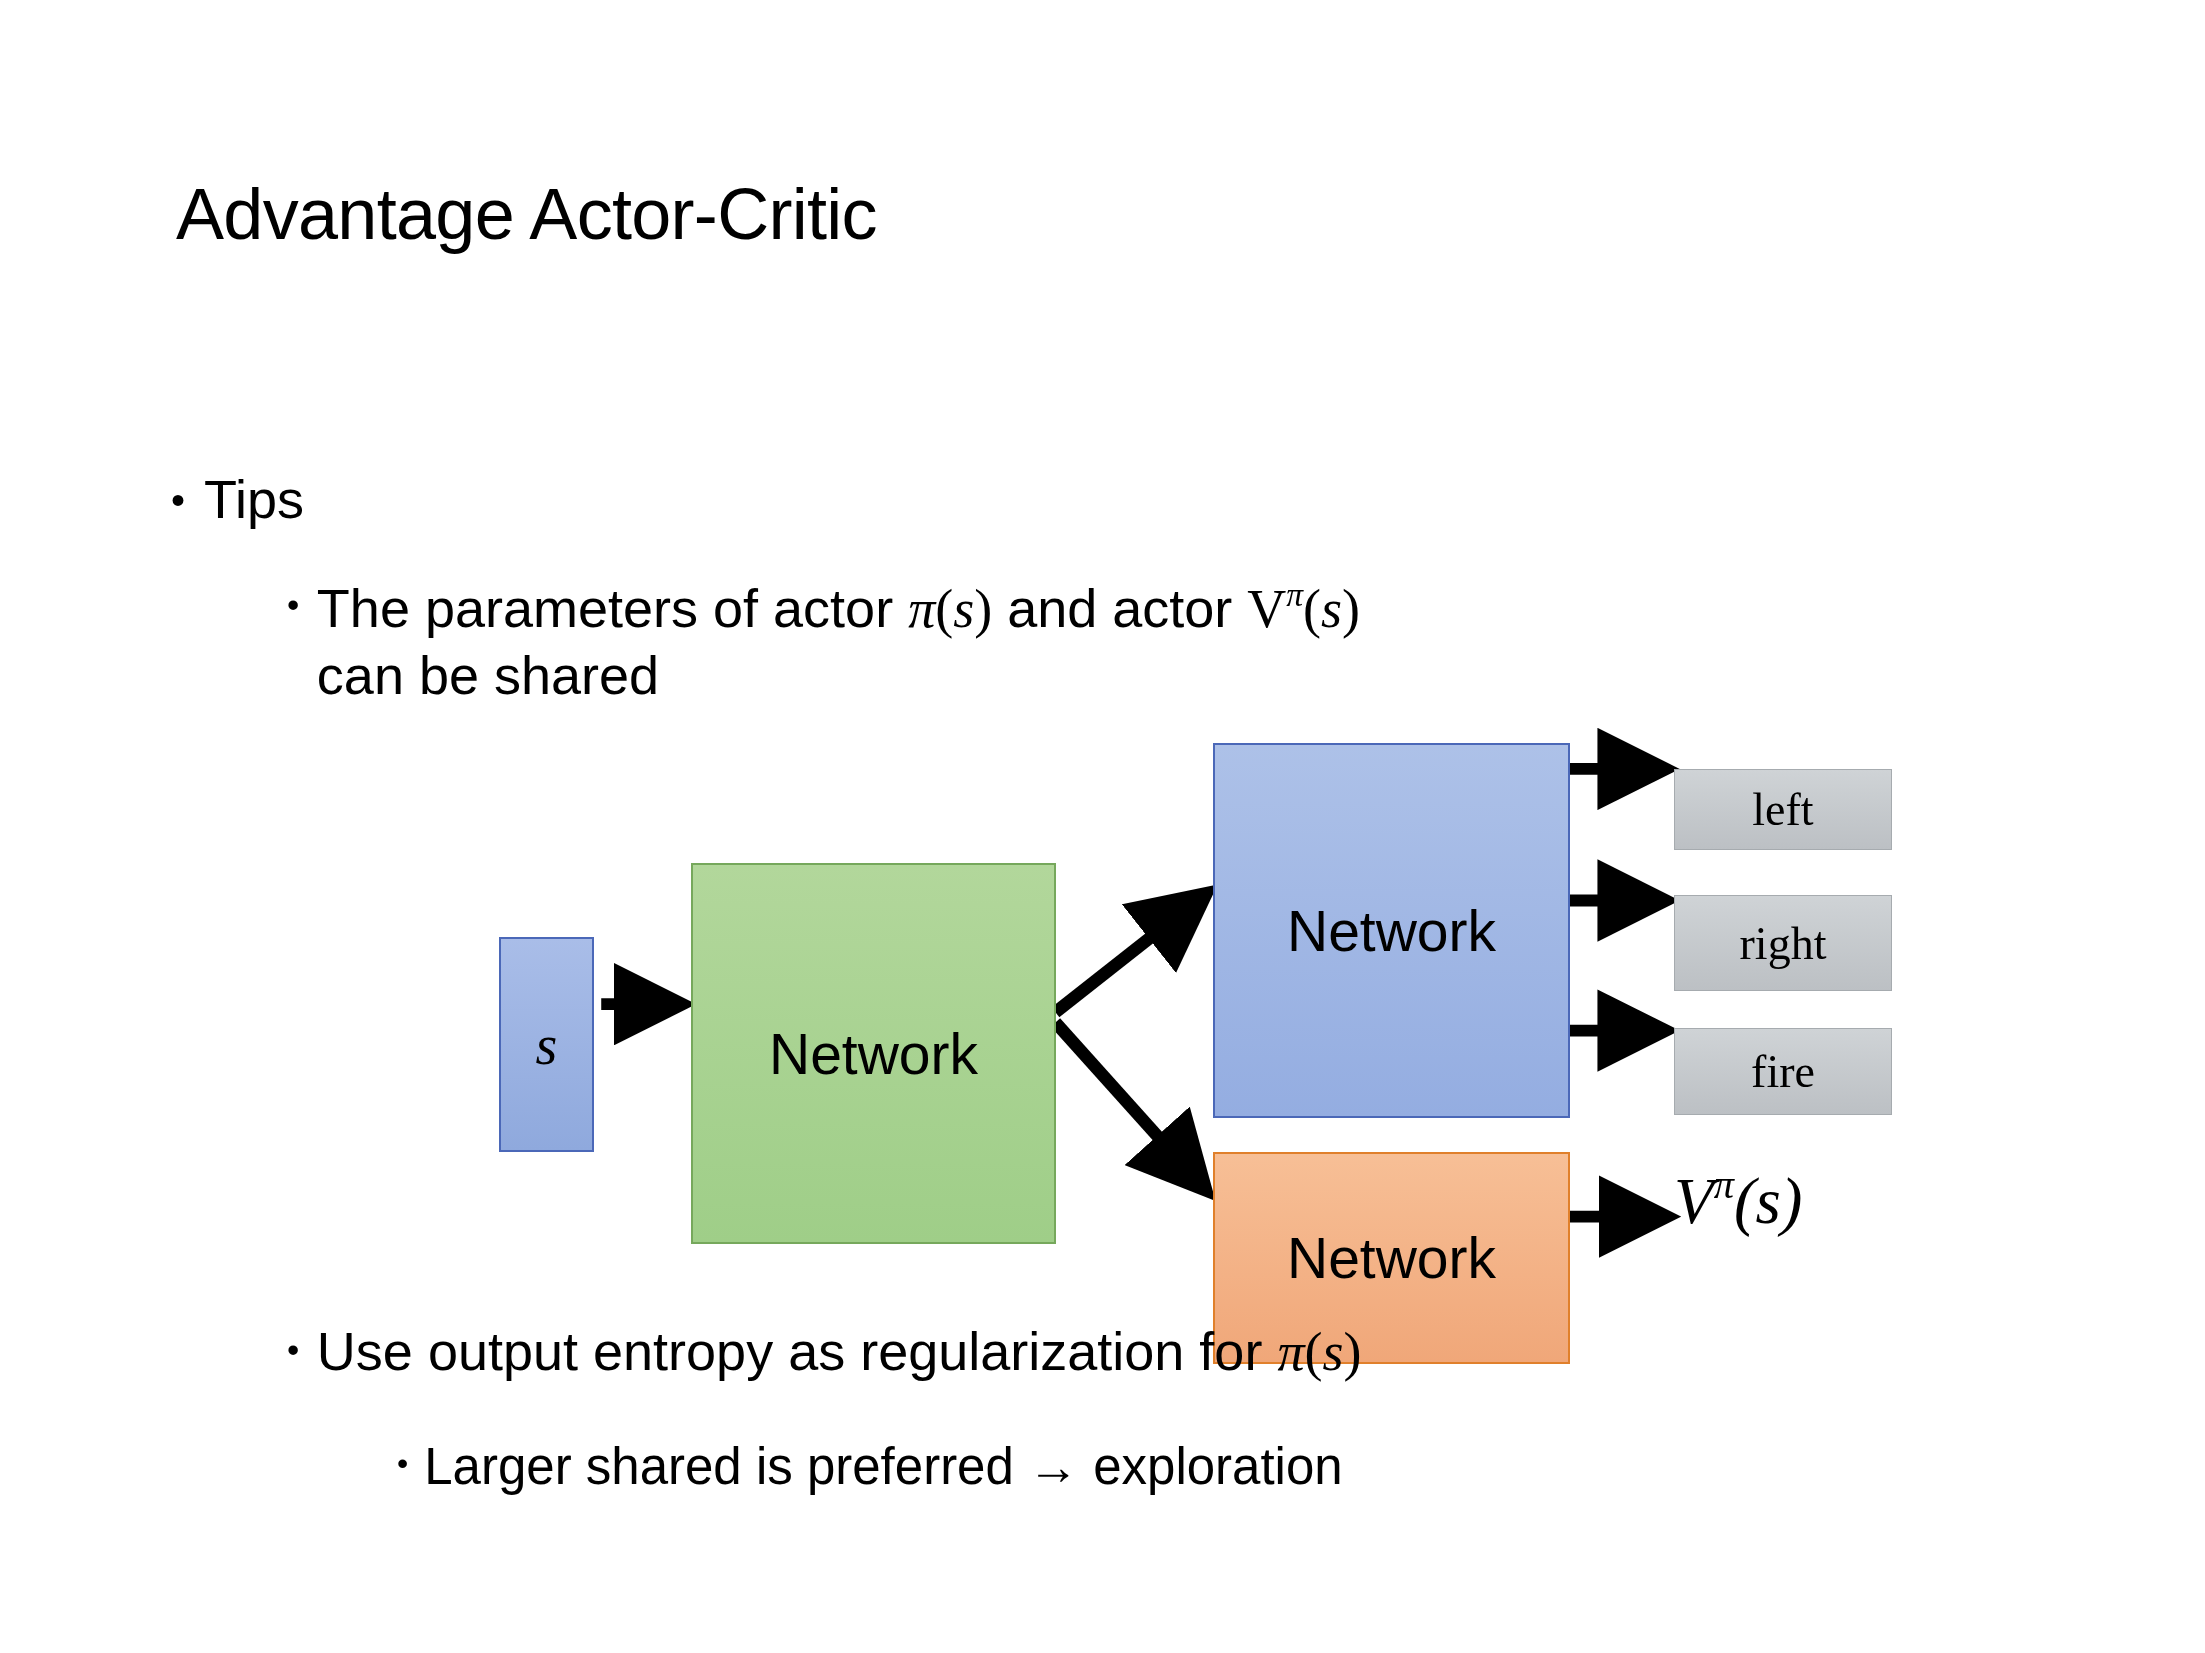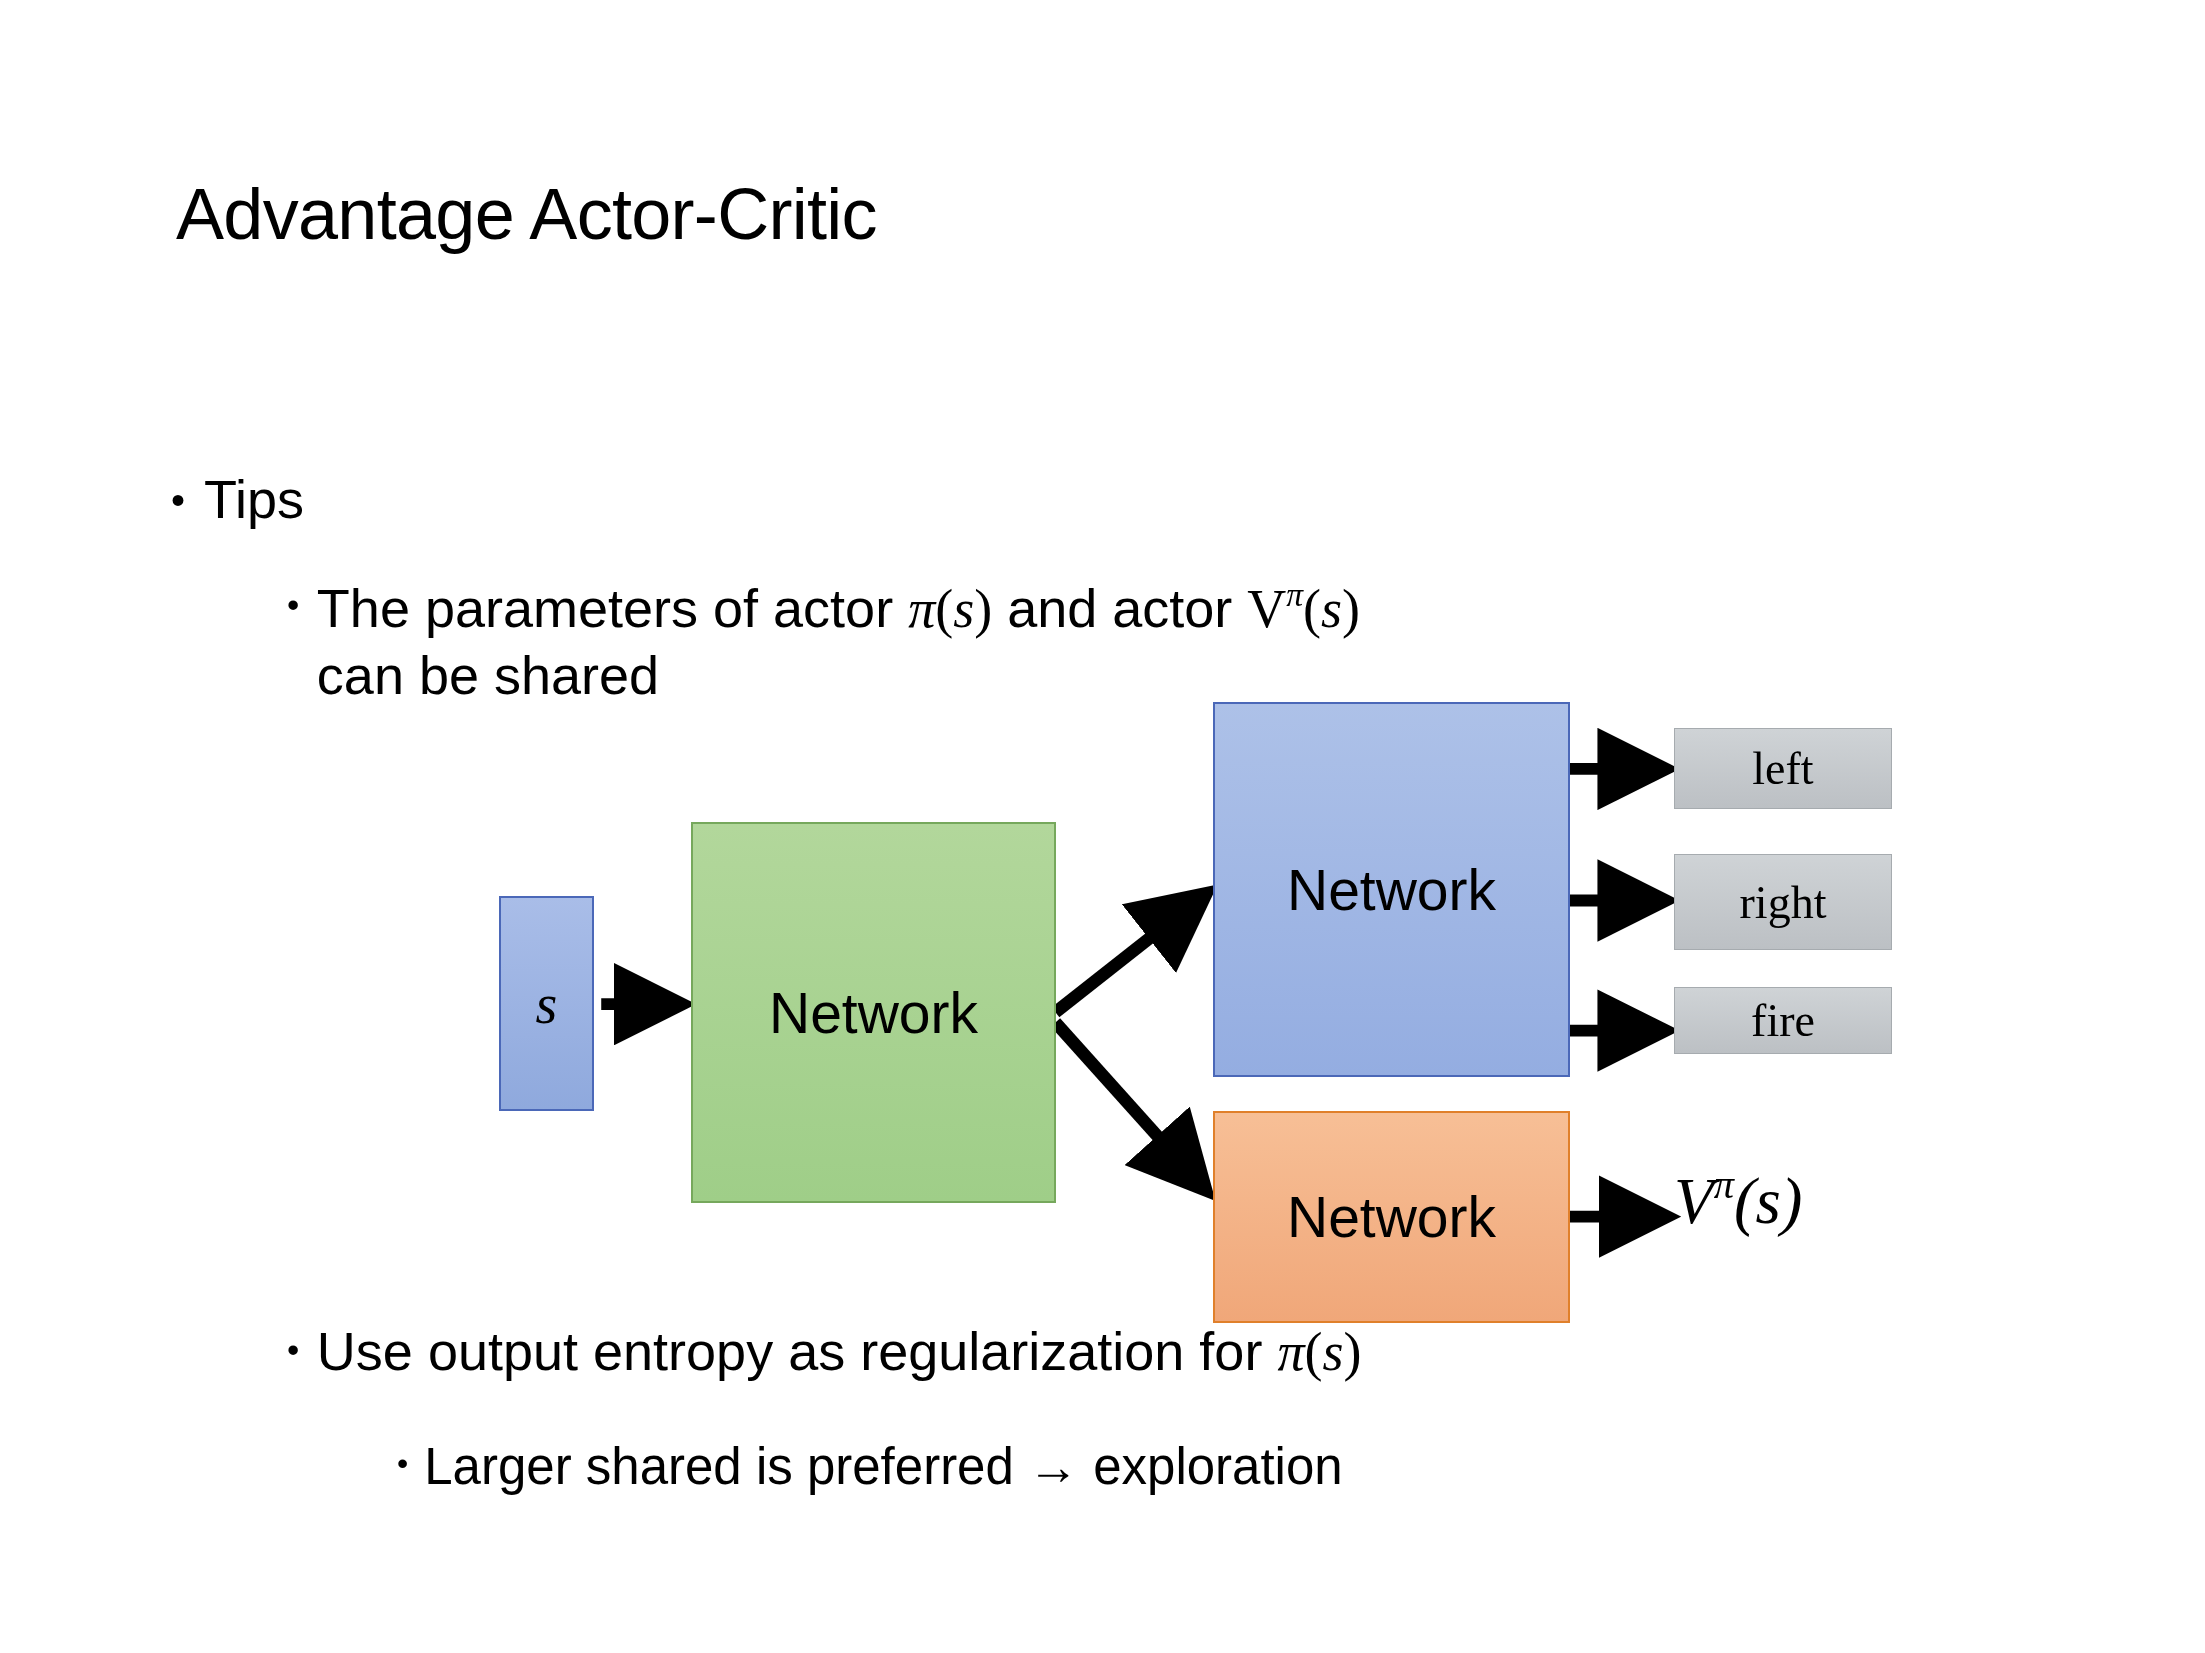--- a/index.html
+++ b/index.html
@@ -126,20 +126,21 @@
     pointer-events: none;
   }
   .node {
     position: absolute;
     box-sizing: border-box;
     display: flex;
     align-items: center;
     justify-content: center;
     font-family: "Liberation Sans", sans-serif;
     color: #000000;
+    margin-top: 41px;
   }
 
   #node-state {
     left: 499px;
     top: 896px;
     width: 95px;
     height: 215px;
     background: linear-gradient(180deg, #a9bde8 0%, #8fa9dd 100%);
     border: 2.2px solid #4b68b8;
     font-family: "Liberation Serif", serif;
@@ -178,21 +179,21 @@
   }
 
   .out-box {
     background: linear-gradient(180deg, #cfd3d6 0%, #bcc0c4 100%);
     border: 1.5px solid #a6abaf;
     font-family: "Liberation Serif", serif;
     font-size: 46px;
   }
   #out-left  { left: 1674px; top: 728px;  width: 218px; height: 81px; }
   #out-right { left: 1674px; top: 854px; width: 218px; height: 96px; }
-  #out-fire  { left: 1674px; top: 987px; width: 218px; height: 67px; }
+  #out-fire  { left: 1674px; top: 987px; width: 218px; height: 87px; }
 
   #value-label {
     position: absolute;
     left: 1674px;
     top: 1161px;
     font-family: "Liberation Serif", serif;
     font-style: italic;
     font-size: 65px;
     white-space: nowrap;
     color: #000000;

